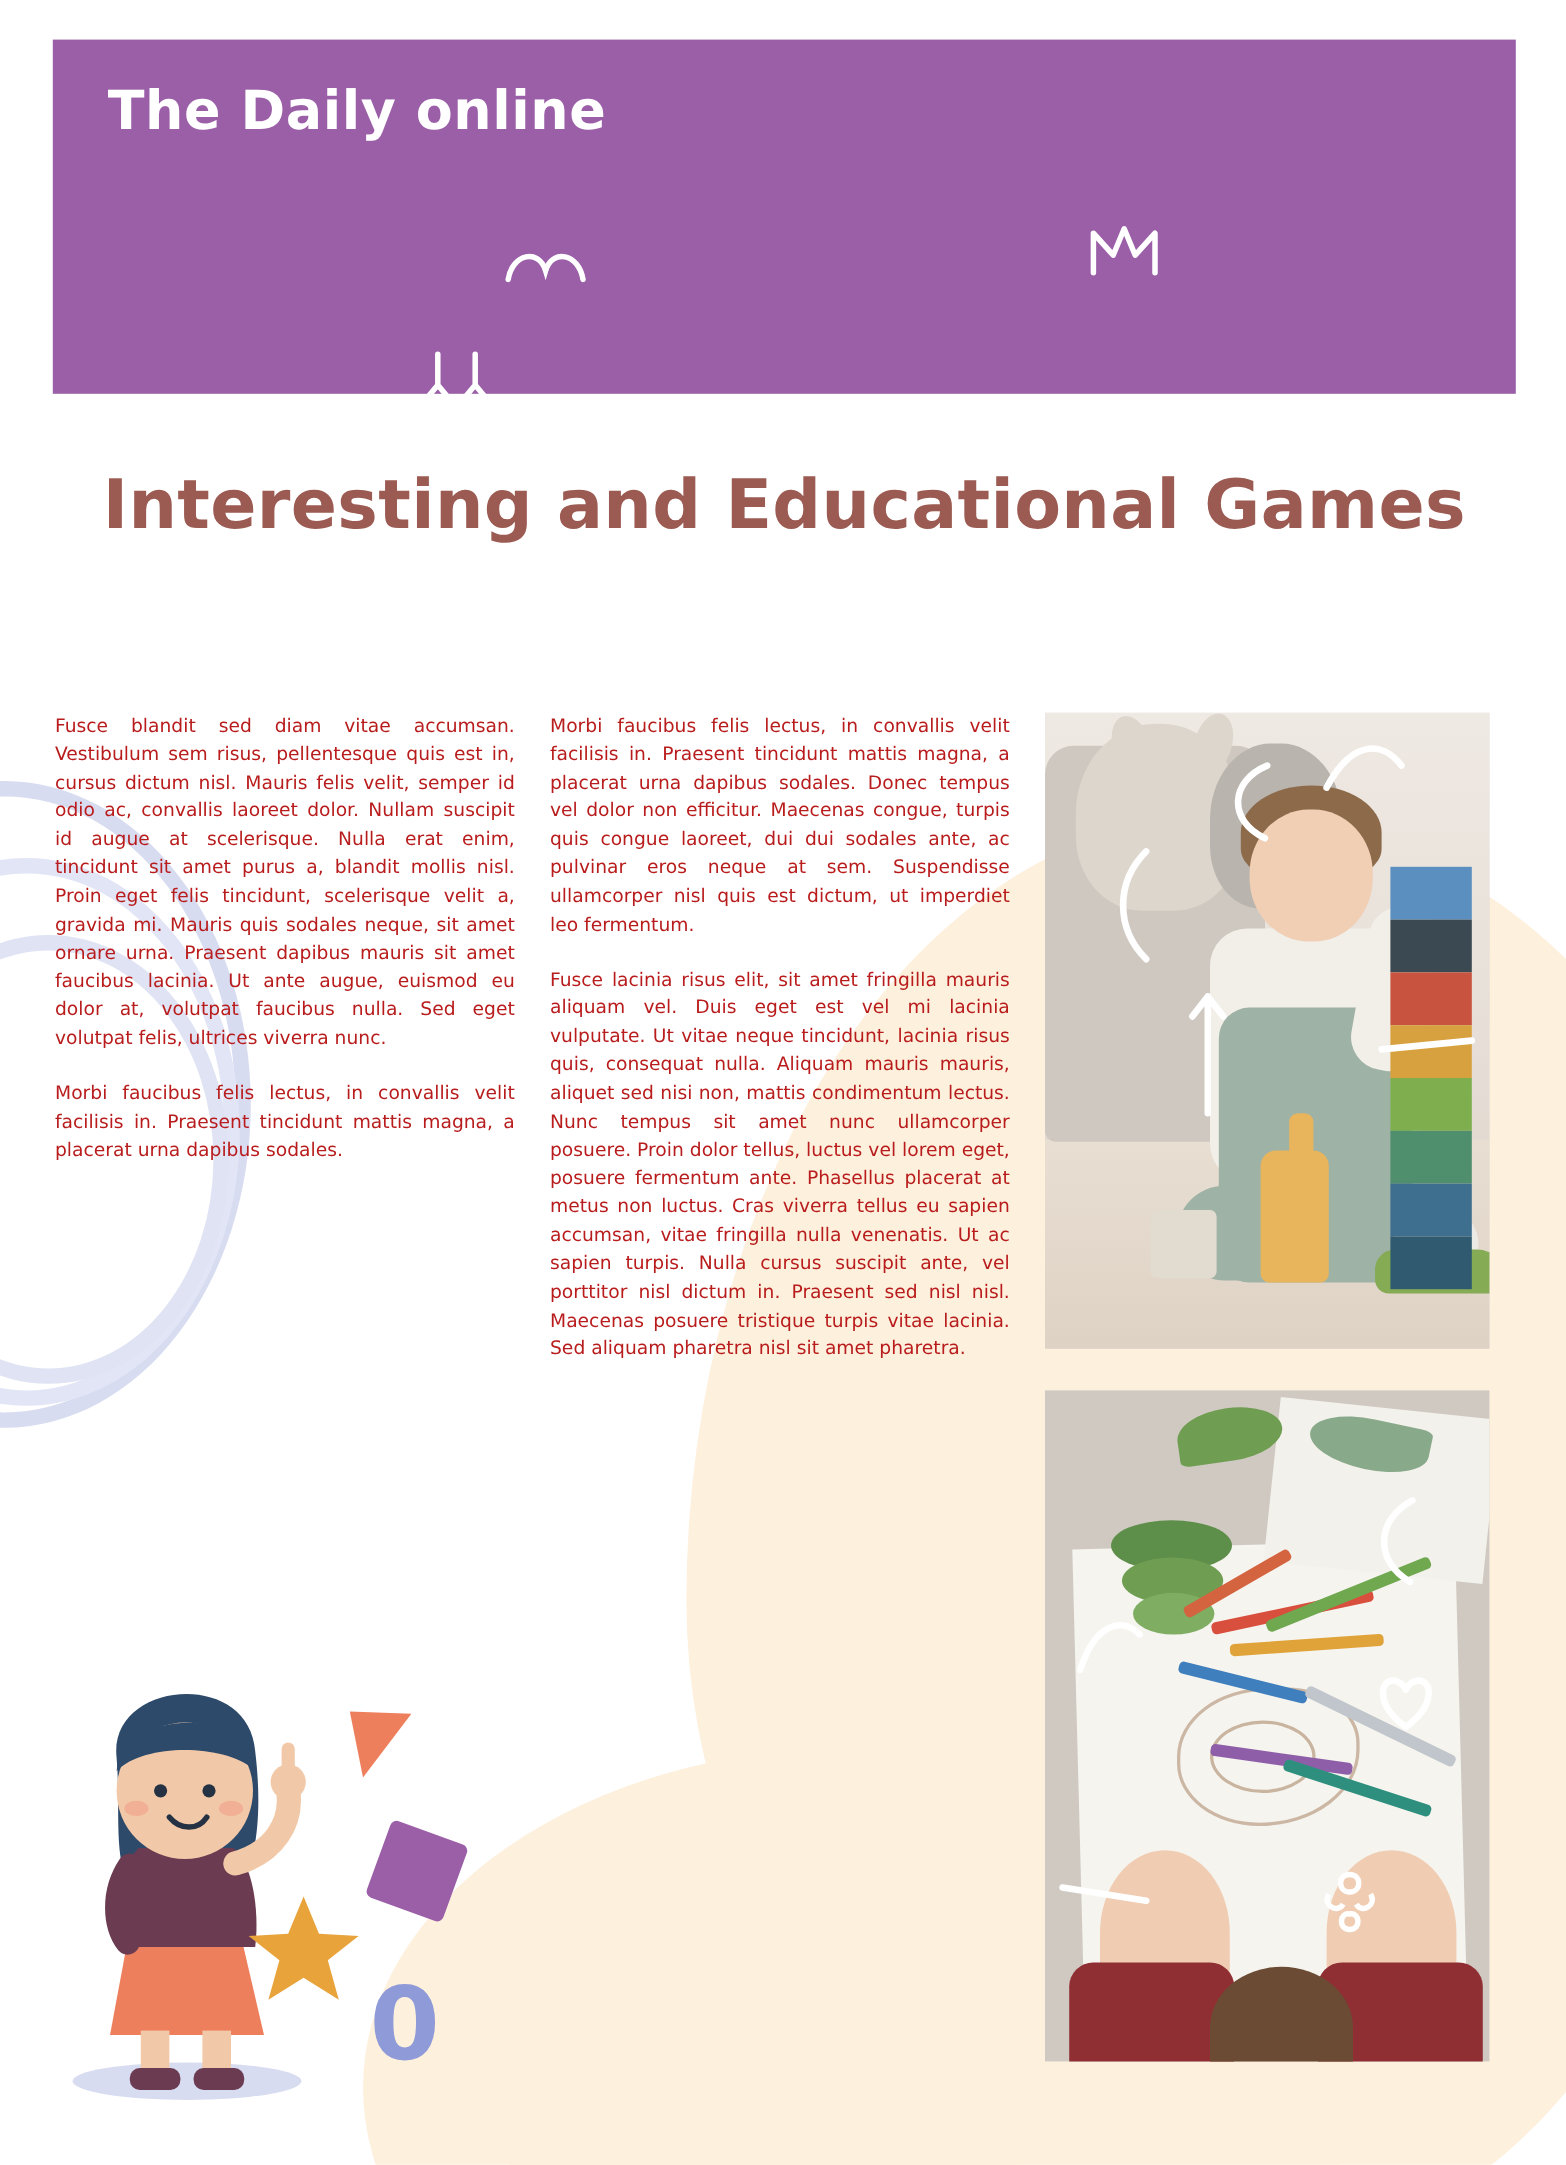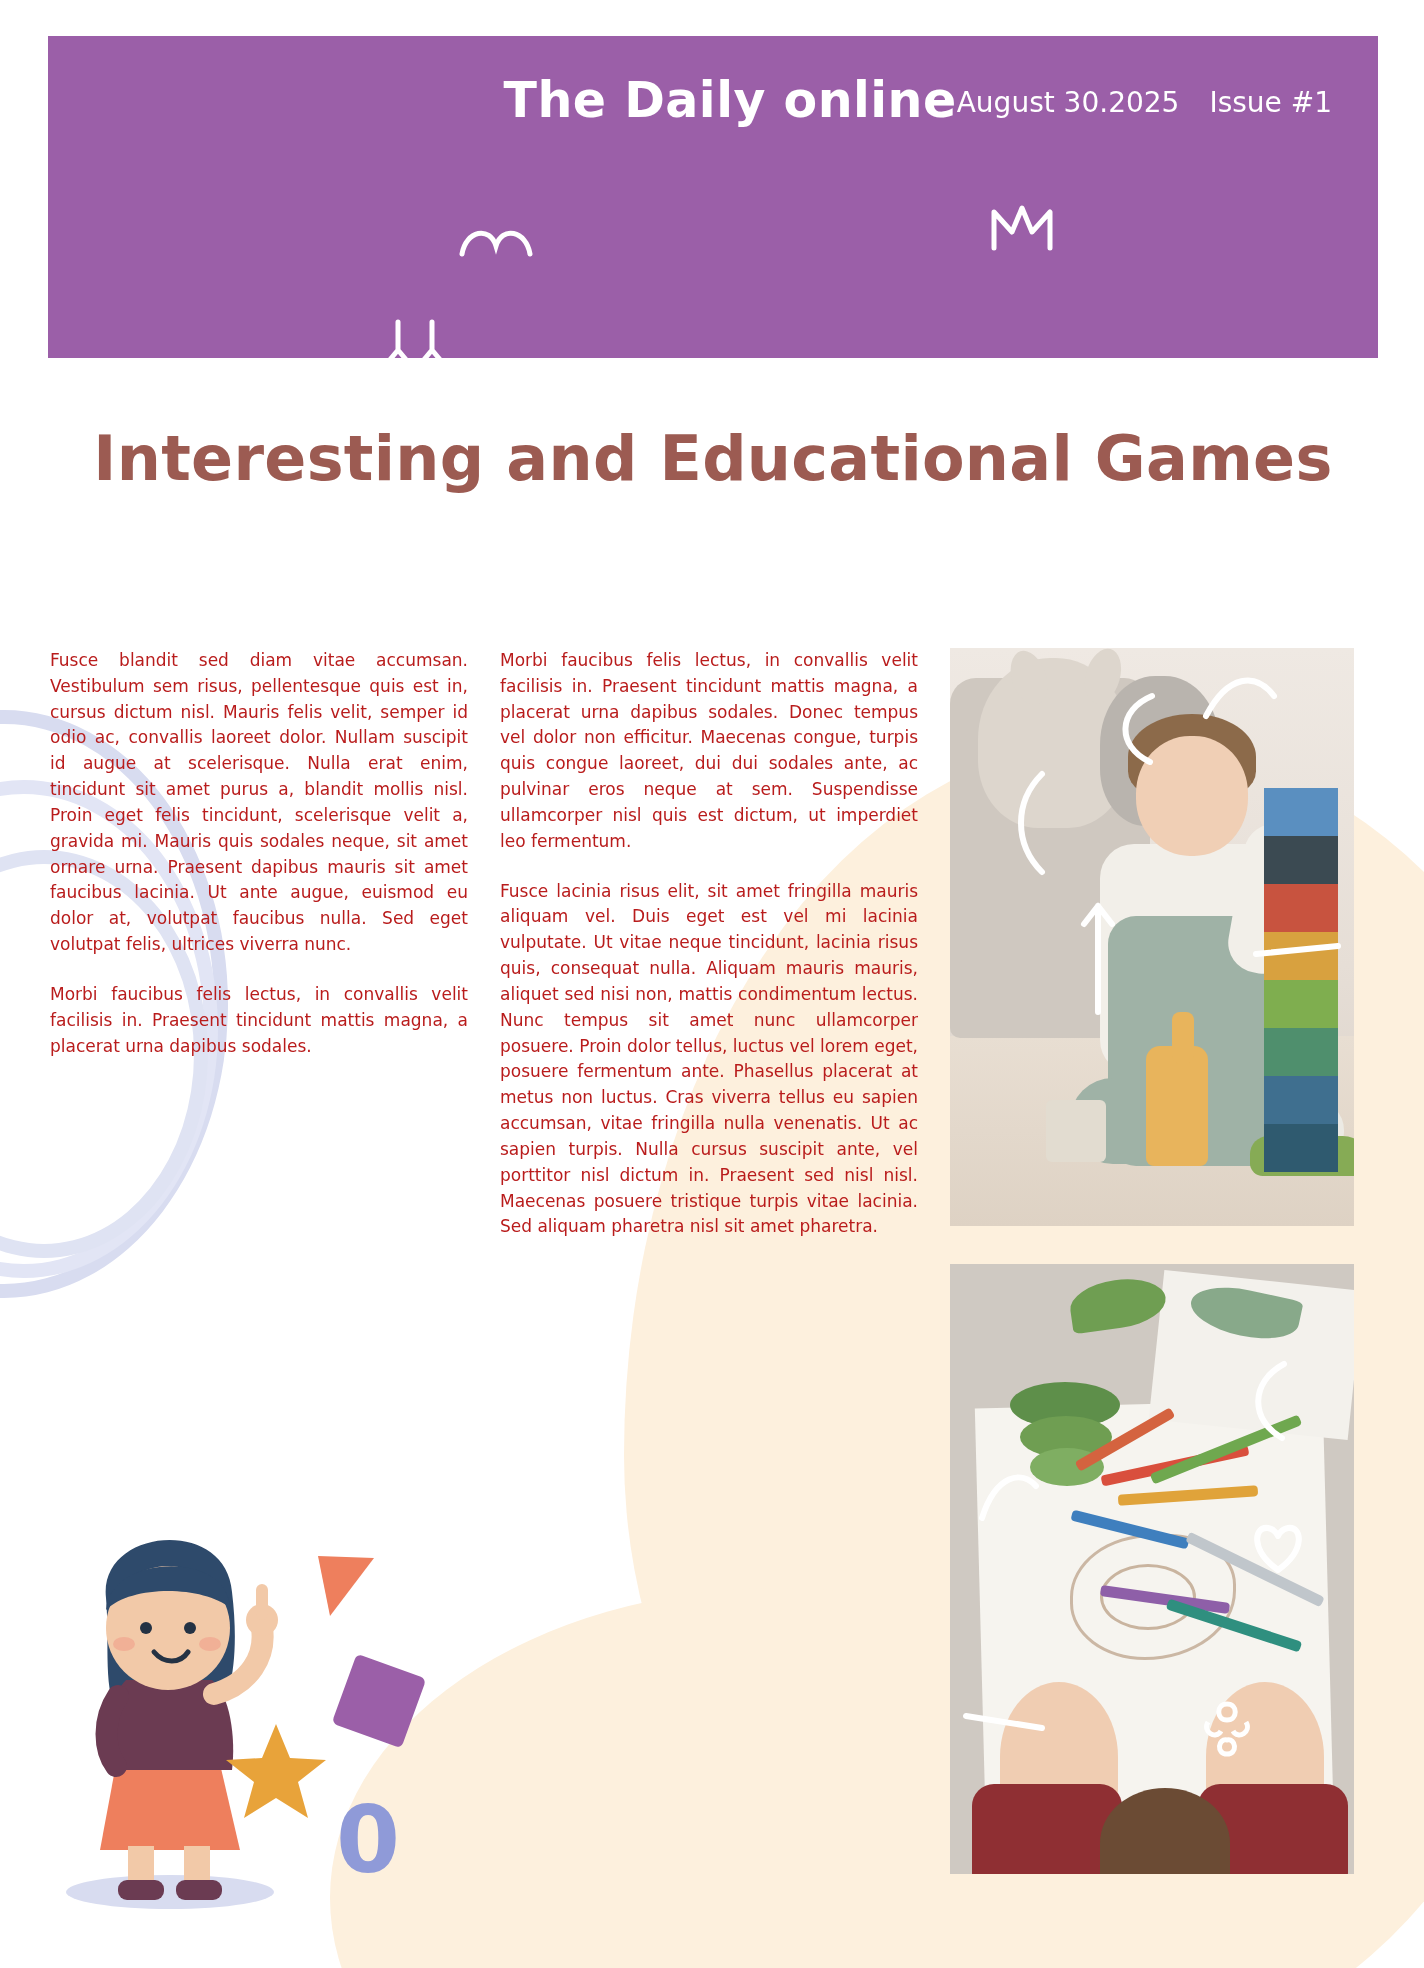--- a/index.html
+++ b/index.html
@@ -64,21 +64,21 @@
     top: 36px;
     width: 1330px;
     height: 322px;
     background: #9b5fa8;
     box-sizing: border-box;
     padding: 34px 46px 0 50px;
   }
   .masthead-top {
     display: flex;
     align-items: flex-start;
-    justify-content: flex-end;
+    justify-content: space-between;
   }
   .paper-kicker {
     color: #ffffff;
     font-size: 49px;
     font-weight: bold;
     letter-spacing: 0.5px;
     line-height: 1;
     margin-top: 6px;
     white-space: nowrap;
   }
@@ -215,24 +215,20 @@
   <div class="swirl">
     <span class="s1"></span>
       <span class="s2"></span>
       <span class="s3"></span>
   </div>
 </div>
 
 <div class="masthead">
   <div class="masthead-top">
     <div class="paper-kicker">The Daily online</div>
-    <div class="masthead-meta">
-      <span>August 30.2025</span>
-      <span>Issue #1</span>
-    </div>
   </div>
 
   <div class="doodle" style="left:408px; top:188px;">
     <svg width="80" height="46" viewBox="0 0 80 46">
       <path d="M6 30 C10 6, 34 2, 40 22 C46 2, 70 6, 74 30" stroke="#ffffff" stroke-width="5" fill="none" stroke-linecap="round"></path>
     </svg>
   </div>
   <div class="doodle" style="left:336px; top:280px;">
     <svg width="70" height="56" viewBox="0 0 70 56">
       <path d="M14 6 L14 34 M14 34 L4 46 M14 34 L24 46" stroke="#ffffff" stroke-width="5" fill="none" stroke-linecap="round"></path>

